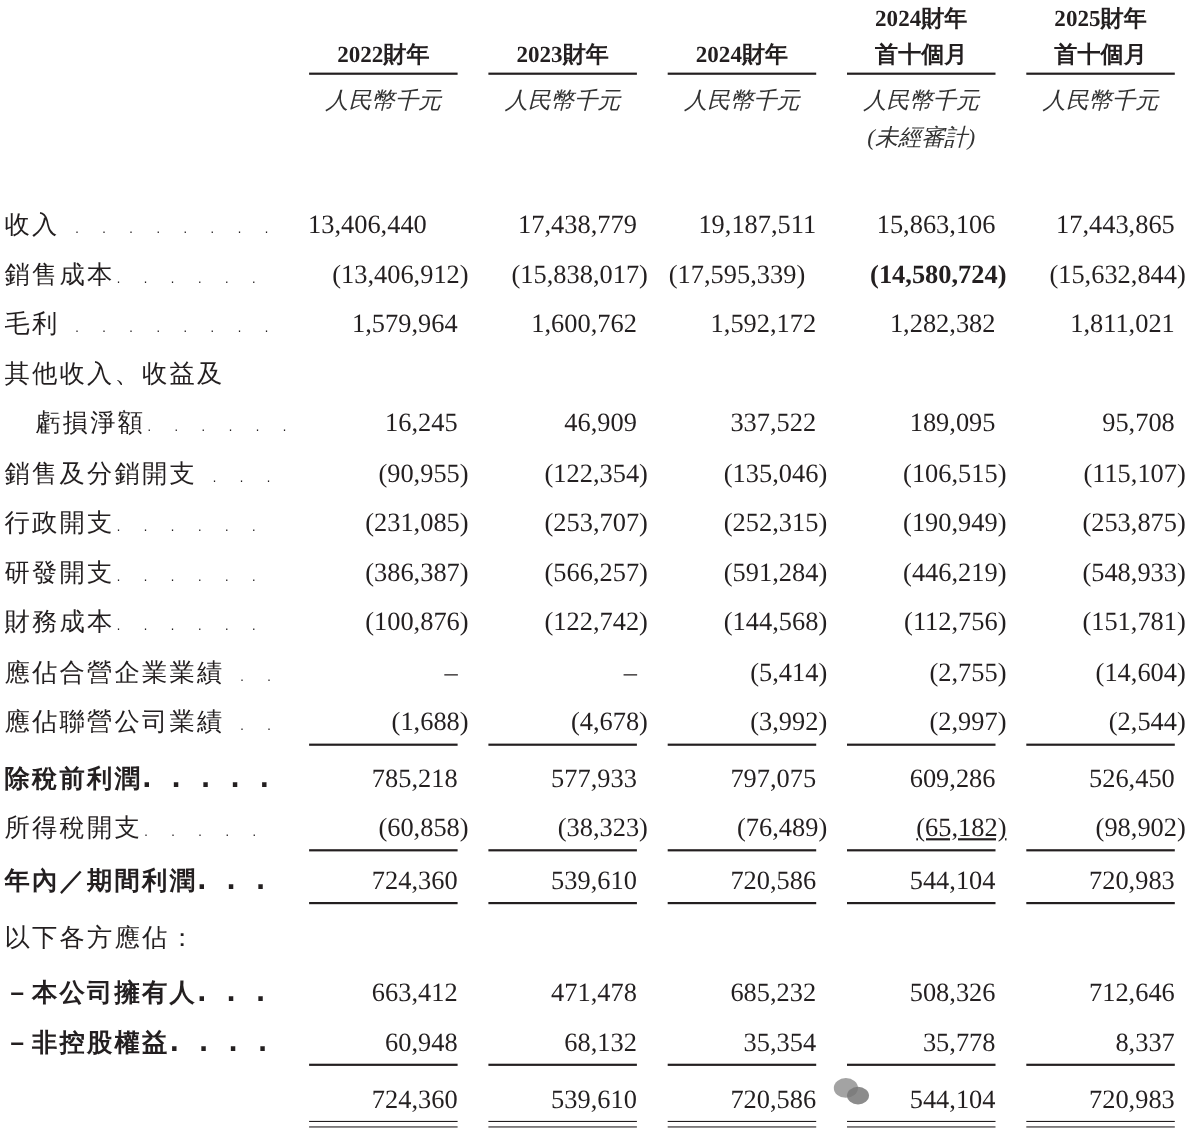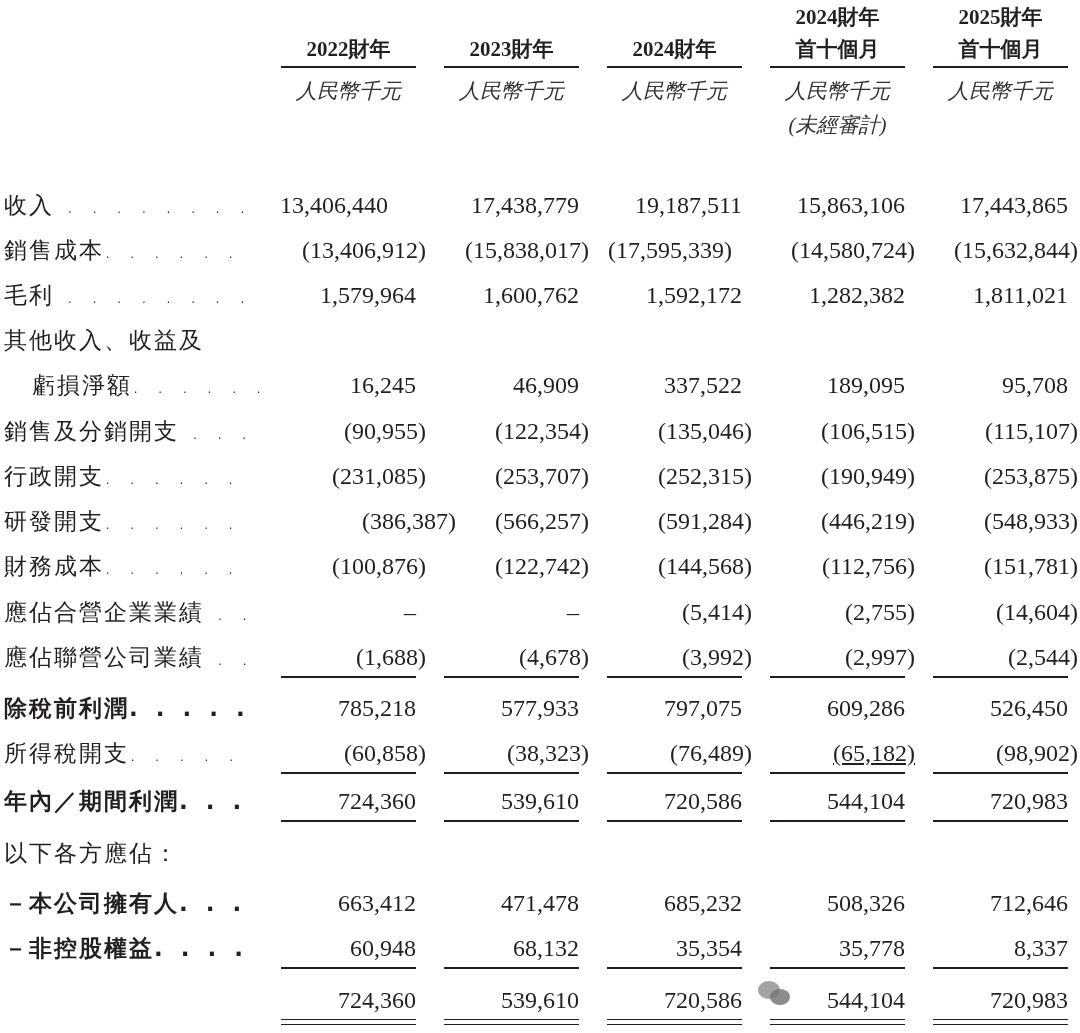--- a/index.html
+++ b/index.html
@@ -64,21 +64,21 @@
     <div class="label" style="top: 182px;"><span>收入</span><span class="dots"> . . . . . . . . . . . . .</span></div>
     <div class="cell" style="top: 182px; right: 692px; margin-left: 34px;">13,406,440</div>
     <div class="cell" style="top: 182px; right: 501px;">17,438,779</div>
     <div class="cell" style="top: 182px; right: 338px;">19,187,511</div>
     <div class="cell" style="top: 182px; right: 175px;">15,863,106</div>
     <div class="cell" style="top: 182px; right: 12px;">17,443,865</div>
     <div class="label" style="top: 227px;"><span>銷售成本</span><span class="dots">. . . . . . . . . . .</span></div>
     <div class="cell" style="top: 227px; right: 654px;">(13,406,912)</div>
     <div class="cell" style="top: 227px; right: 491px;">(15,838,017)</div>
     <div class="cell" style="top: 227px; right: 348px;">(17,595,339)</div>
-    <div class="cell" style="top: 227px; right: 165px;">(14,580,724)</div>
+    <div class="cell" style="top: 227px; right: 165px; font-weight: bold;">(14,580,724)</div>
     <div class="cell" style="top: 227px; right: 2px;">(15,632,844)</div>
     <div class="label" style="top: 272px;"><span>毛利</span><span class="dots"> . . . . . . . . . . . . .</span></div>
     <div class="cell" style="top: 272px; right: 664px;">1,579,964</div>
     <div class="cell" style="top: 272px; right: 501px;">1,600,762</div>
     <div class="cell" style="top: 272px; right: 338px;">1,592,172</div>
     <div class="cell" style="top: 272px; right: 175px;">1,282,382</div>
     <div class="cell" style="top: 272px; right: 12px;">1,811,021</div>
     <div class="label" style="top: 317px;"><span>其他收入、收益及</span><span class="dots"></span></div>
     <div class="cell" style="top: 317px; right: 664px;"></div>
     <div class="cell" style="top: 317px; right: 501px;"></div>
@@ -97,21 +97,21 @@
     <div class="cell" style="top: 408px; right: 328px;">(135,046)</div>
     <div class="cell" style="top: 408px; right: 165px;">(106,515)</div>
     <div class="cell" style="top: 408px; right: 2px;">(115,107)</div>
     <div class="label" style="top: 453px;"><span>行政開支</span><span class="dots">. . . . . . . . . . .</span></div>
     <div class="cell" style="top: 453px; right: 654px;">(231,085)</div>
     <div class="cell" style="top: 453px; right: 491px;">(253,707)</div>
     <div class="cell" style="top: 453px; right: 328px;">(252,315)</div>
     <div class="cell" style="top: 453px; right: 165px;">(190,949)</div>
     <div class="cell" style="top: 453px; right: 2px;">(253,875)</div>
     <div class="label" style="top: 498px;"><span>研發開支</span><span class="dots">. . . . . . . . . . .</span></div>
-    <div class="cell" style="top: 498px; right: 624px;">(386,387)</div>
+    <div class="cell" style="top: 498px; right: 654px;">(386,387)</div>
     <div class="cell" style="top: 498px; right: 491px;">(566,257)</div>
     <div class="cell" style="top: 498px; right: 328px;">(591,284)</div>
     <div class="cell" style="top: 498px; right: 165px;">(446,219)</div>
     <div class="cell" style="top: 498px; right: 2px;">(548,933)</div>
     <div class="label" style="top: 543px;"><span>財務成本</span><span class="dots">. . . . . . . . . . .</span></div>
     <div class="cell" style="top: 543px; right: 654px;">(100,876)</div>
     <div class="cell" style="top: 543px; right: 491px;">(122,742)</div>
     <div class="cell" style="top: 543px; right: 328px;">(144,568)</div>
     <div class="cell" style="top: 543px; right: 165px;">(112,756)</div>
     <div class="cell" style="top: 543px; right: 2px;">(151,781)</div>

